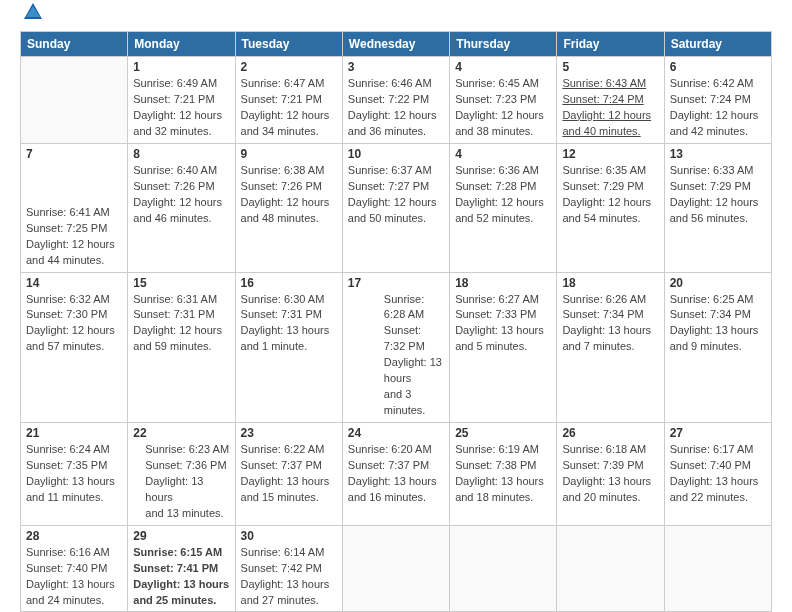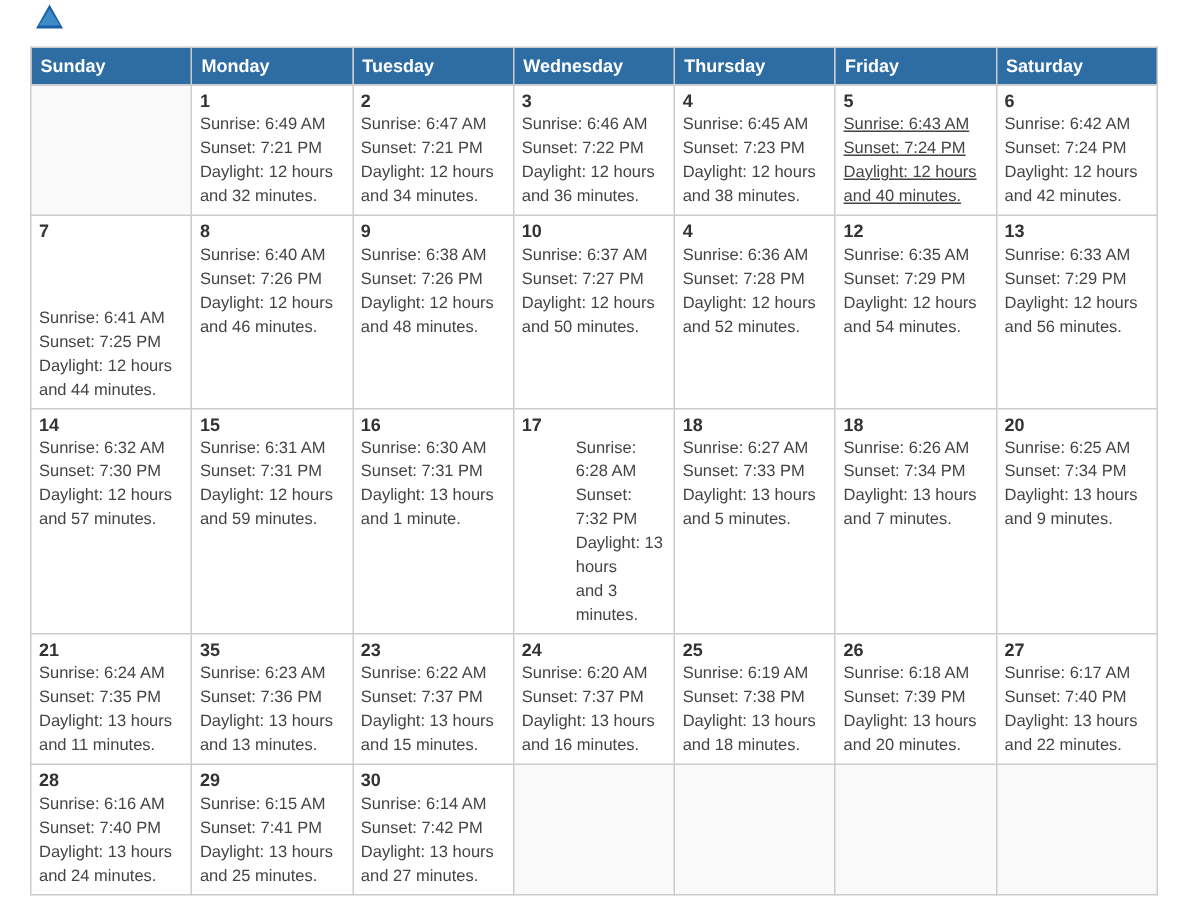--- a/index.html
+++ b/index.html
@@ -291,22 +291,22 @@
         </tr>
         <tr class="week-row">
           <td>
             <span class="day-number">21</span>
             <div class="day-info" style="white-space: pre-line;">Sunrise: 6:24 AM
 Sunset: 7:35 PM
 Daylight: 13 hours
 and 11 minutes.</div>
           </td>
           <td>
-            <span class="day-number">35</span>
-            <div class="day-info" style="white-space: pre-line;">Sunrise: 6:23 AM
+            <span class="day-number">22</span>
+            <div class="day-info" style="white-space: pre-line; margin-left: 12px;">Sunrise: 6:23 AM
 Sunset: 7:36 PM
 Daylight: 13 hours
 and 13 minutes.</div>
           </td>
           <td>
             <span class="day-number">23</span>
             <div class="day-info" style="white-space: pre-line;">Sunrise: 6:22 AM
 Sunset: 7:37 PM
 Daylight: 13 hours
 and 15 minutes.</div>
@@ -343,21 +343,21 @@
         <tr class="last-row">
           <td>
             <span class="day-number">28</span>
             <div class="day-info" style="white-space: pre-line;">Sunrise: 6:16 AM
 Sunset: 7:40 PM
 Daylight: 13 hours
 and 24 minutes.</div>
           </td>
           <td>
             <span class="day-number">29</span>
-            <div class="day-info" style="white-space: pre-line;">Sunrise: 6:15 AM
+            <div class="day-info" style="white-space: pre-line; font-weight: bold;">Sunrise: 6:15 AM
 Sunset: 7:41 PM
 Daylight: 13 hours
 and 25 minutes.</div>
           </td>
           <td>
             <span class="day-number">30</span>
             <div class="day-info" style="white-space: pre-line;">Sunrise: 6:14 AM
 Sunset: 7:42 PM
 Daylight: 13 hours
 and 27 minutes.</div>

